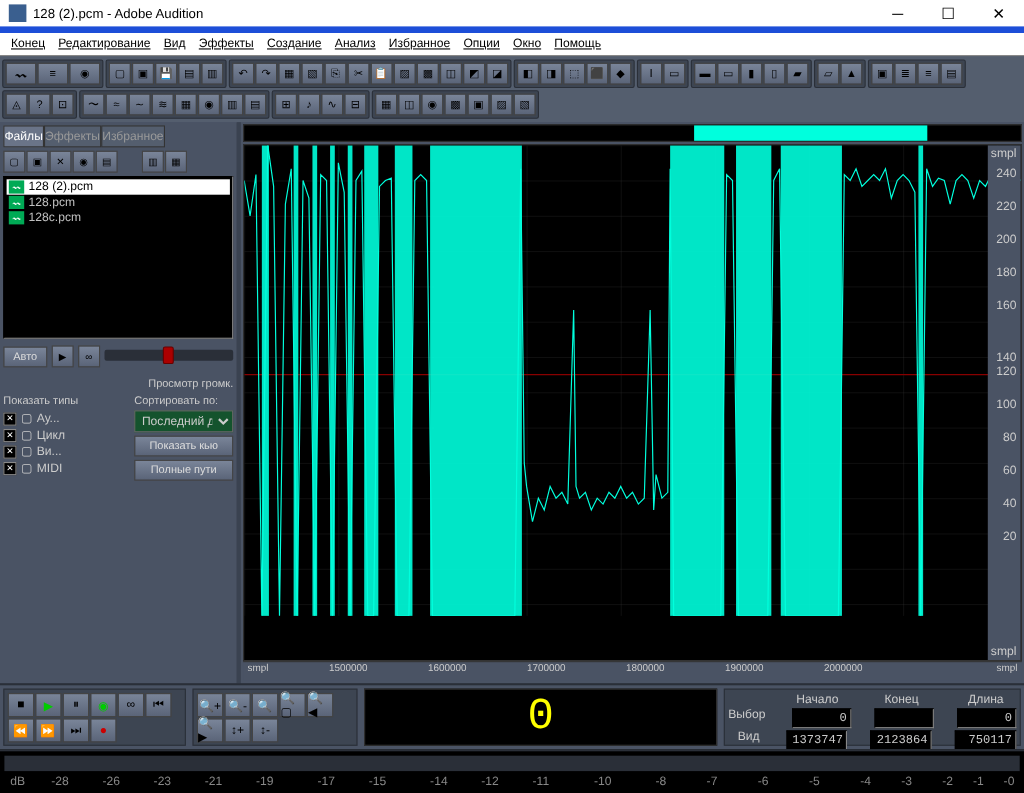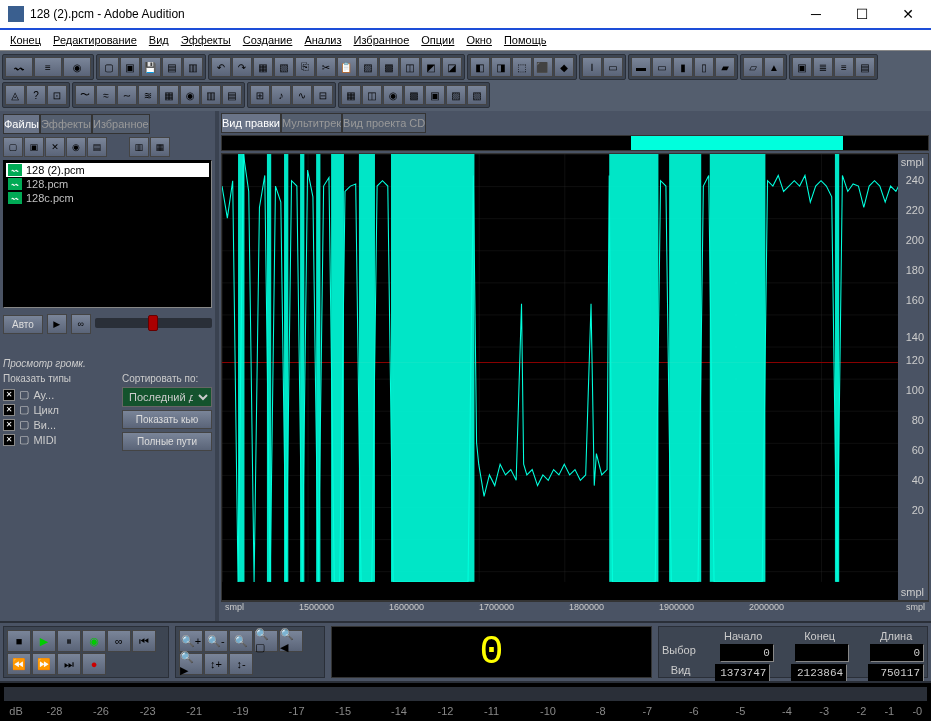--- a/index.html
+++ b/index.html
@@ -1,17 +1,17 @@
 <!DOCTYPE html>
 <html><head>
 <meta charset="utf-8">
 <style>
 * { box-sizing: border-box; margin: 0; padding: 0; font-family: Tahoma, sans-serif; font-size: 11px; user-select: none; }
 body { width: 931px; height: 721px; background: #f0f0f0; overflow: hidden; }
-.titlebar { height: 30px; background: #fff; display: flex; align-items: center; padding: 0 0 0 8px; border-bottom: 2px solid #1d4ed8; }
+.titlebar { height: 30px; background: #fff; display: flex; align-items: center; padding: 0 0 0 8px; border-bottom: 6px solid #1d4ed8; }
 .titlebar-icon { width: 16px; height: 16px; background: #3a5f8f; margin-right: 6px; display: inline-block; }
 .titlebar-text { flex: 1; font-size: 12px; color: #000; }
 .win-controls { display: flex; }
 .win-btn { width: 46px; height: 30px; display: flex; align-items: center; justify-content: center; font-size: 14px; font-family: 'Segoe UI', sans-serif; }
 .menubar { height: 20px; background: #fff; display: flex; align-items: center; padding: 0 4px; font-size: 12px; }
 .menu-item { padding: 2px 6px; color: #000; }
 .menu-item u { text-decoration: underline; }
 .toolbar-area { background: #545e6e; padding: 2px; border-top: 1px solid #888; }
 .toolbar-row { display: flex; gap: 2px; padding: 1px 0; }
 .toolbar-group { display: flex; gap: 1px; background: #3d4552; padding: 2px; border: 1px solid #2a2f38; border-radius: 2px; }
@@ -26,21 +26,21 @@
 .small-btn { width: 20px; height: 20px; background: linear-gradient(#7a8599, #5a6478); border: 1px solid #444; display: flex; align-items: center; justify-content: center; font-size: 9px; cursor: pointer; }
 .file-list { background: #000; height: 148px; color: #c0c0c0; padding: 2px; border: 1px inset #333; }
 .file-item { display: flex; align-items: center; padding: 1px 2px; gap: 4px; cursor: pointer; }
 .file-item.selected { background: #fff; color: #000; }
 .file-icon { width: 14px; height: 12px; background: #0a5; font-size: 7px; display: flex; align-items: center; justify-content: center; color: #fff; }
 .preview-controls { display: flex; align-items: center; gap: 4px; padding: 4px 0; }
 .preview-btn { padding: 3px 8px; background: linear-gradient(#7a8599, #5a6478); border: 1px solid #444; color: #ddd; font-size: 10px; cursor: pointer; }
 .slider-area { flex: 1; position: relative; height: 24px; }
 .slider-track { height: 10px; background: #2a2f38; margin-top: 6px; border-radius: 2px; position: relative; }
 .slider-thumb { position: absolute; left: 45%; top: -3px; width: 10px; height: 16px; background: #a00; border-radius: 2px; border: 1px solid #600; }
-.slider-label { color: #ccc; font-size: 10px; text-align: left; margin-top: 18px; font-style: italic; }
+.slider-label { color: #ccc; font-size: 10px; text-align: right; margin-top: 4px; }
 .bottom-panel-section { display: flex; gap: 6px; margin-top: 4px; }
 .show-types { flex: 1; }
 .sort-panel { width: 90px; }
 .panel-label { color: #ccc; font-size: 10px; margin-bottom: 3px; }
 .checkbox-row { display: flex; align-items: center; gap: 4px; color: #ccc; padding: 1px 0; }
 .checkbox { width: 12px; height: 12px; background: #000; border: 1px solid #888; display: flex; align-items: center; justify-content: center; color: #fff; font-size: 8px; }
 .dropdown { width: 100%; background: #14532d; color: #ccc; border: 1px solid #666; padding: 2px; }
 .panel-btn { width: 100%; padding: 3px; background: linear-gradient(#7a8599, #5a6478); border: 1px solid #444; color: #ddd; font-size: 10px; margin-top: 3px; cursor: pointer; }
 .divider-v { width: 4px; background: #3a4250; cursor: ew-resize; }
 .right-panel { flex: 1; display: flex; flex-direction: column; background: #4a5364; padding: 2px; }
@@ -256,25 +256,20 @@
       <div class="sort-panel">
         <div class="panel-label">Сортировать по:</div>
         <select class="dropdown"><option>Последний д</option></select>
         <button class="panel-btn">Показать кью</button>
         <button class="panel-btn">Полные пути</button>
       </div>
     </div>
   </div>
   <div class="divider-v"></div>
   <div class="right-panel">
-    <div class="view-tabs">
-      <div class="tab active">Вид правки</div>
-      <div class="tab">Мультитрек</div>
-      <div class="tab">Вид проекта CD</div>
-    </div>
     <div class="overview">
       <div class="overview-highlight"></div>
     </div>
     <div class="waveform-area">
       <svg class="waveform-canvas" viewBox="0 0 660 400" preserveAspectRatio="none">
         <defs>
             <pattern id="grid" width="80" height="30" patternUnits="userSpaceOnUse">
               <path d="M 80 0 L 0 0 0 30" fill="none" stroke="#333" stroke-width="0.5"></path>
             </pattern>
           </defs>
@@ -294,21 +289,21 @@
         <rect x="456" y="0" width="52" height="400" fill="#0fd" opacity="0.9"></rect>
         <rect x="573" y="0" width="4" height="400" fill="#0fd" opacity="0.9"></rect>
       </svg>
       <div class="vaxis">
         <span class="vaxis-unit">smpl</span>
         <span class="vaxis-label" style="top:20px">240</span>
         <span class="vaxis-label" style="top:50px">220</span>
         <span class="vaxis-label" style="top:80px">200</span>
         <span class="vaxis-label" style="top:110px">180</span>
         <span class="vaxis-label" style="top:140px">160</span>
-        <span class="vaxis-label" style="top:177px">140</span>
+        <span class="vaxis-label" style="top:187px">140</span>
         <span class="vaxis-label" style="top:200px">120</span>
         <span class="vaxis-label" style="top:230px">100</span>
         <span class="vaxis-label" style="top:260px">80</span>
         <span class="vaxis-label" style="top:290px">60</span>
         <span class="vaxis-label" style="top:320px">40</span>
         <span class="vaxis-label" style="top:350px">20</span>
         <span class="vaxis-label" style="bottom:2px">smpl</span>
       </div>
     </div>
     <div class="timeline">

